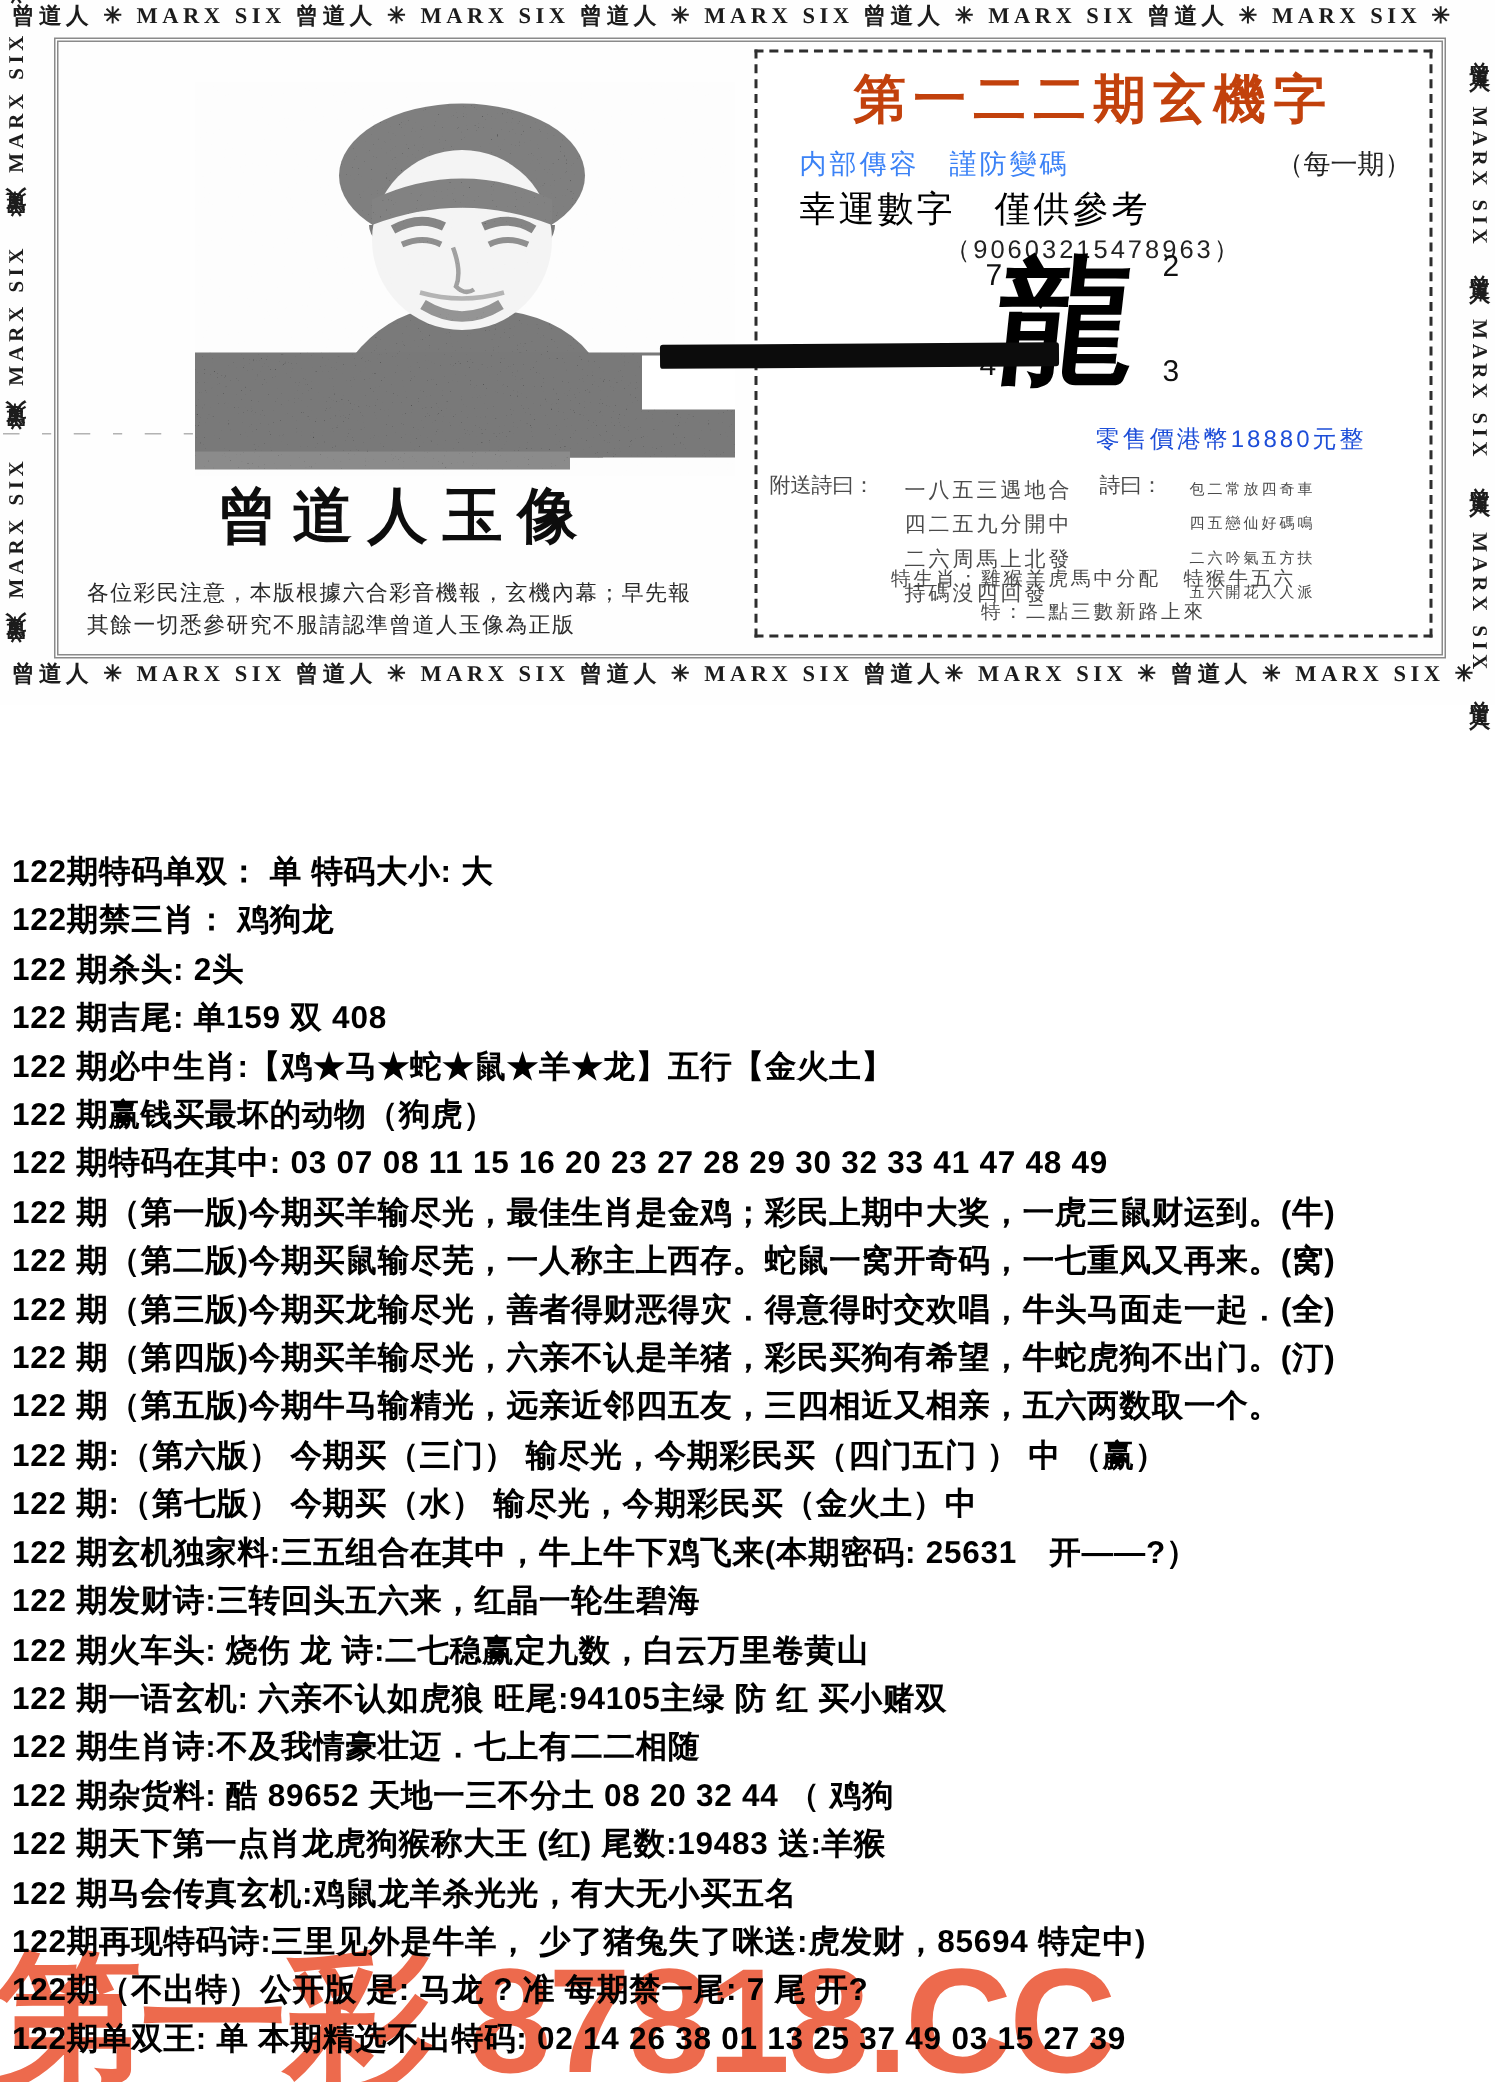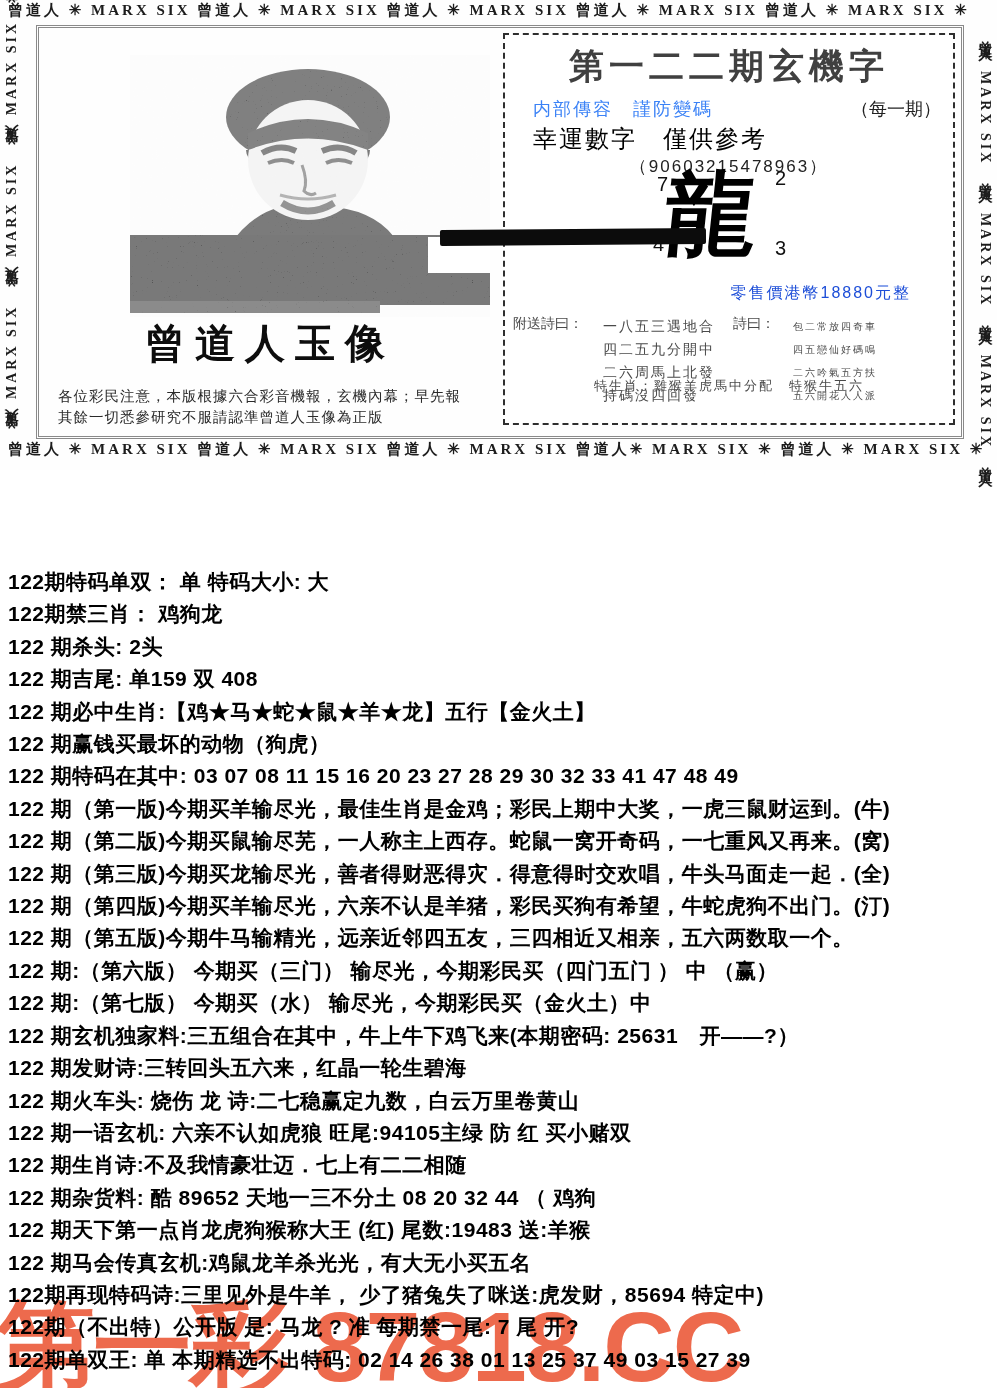--- a/index.html
+++ b/index.html
@@ -26,21 +26,21 @@
   .caption{position:absolute;left:95px;top:316px;width:350px;text-align:center;
            font-size:40px;font-weight:bold;letter-spacing:10px;color:#0d0d0d;
            font-family:"DejaVu Serif","Liberation Serif",serif;}
   .notice{position:absolute;left:58px;top:386px;width:440px;font-size:14.5px;
           line-height:21px;color:#2a2a2a;letter-spacing:1px;}
 
   
   .panel{position:absolute;left:503px;top:33px;width:448px;height:388px;
          border:2px dashed #2e2e2e;background:#fff;}
   .panel .title{position:absolute;top:8px;left:0;width:100%;text-align:center;
-                font-size:35px;font-weight:bold;letter-spacing:5px;color:#404040;}
+                font-size:35px;font-weight:bold;letter-spacing:5px;color:#c2410c;}
   .p-row1l{position:absolute;top:62px;left:28px;font-size:18px;color:#3b82f6;letter-spacing:2px;}
   .p-row1r{position:absolute;top:62px;right:12px;font-size:18px;color:#222;}
   .p-row2{position:absolute;top:88px;left:28px;font-size:24px;color:#000000;letter-spacing:2px;}
   .p-code{position:absolute;top:120px;left:0;width:100%;text-align:center;
           font-size:17px;letter-spacing:2px;color:#222;}
   .dragon{position:absolute;top:118px;left:160px;font-size:92px;font-weight:900;
           color:#000;transform:skewX(-6deg);
           font-family:"DejaVu Serif","Liberation Serif",serif;}
   .corner{position:absolute;font-size:20px;color:#111;}
   .c-tl{top:138px;left:152px;} .c-tr{top:132px;left:270px;}
@@ -128,20 +128,21 @@
       <div>持碼沒四回發</div>
     </div>
     <div class="poem-label-r">詩曰：</div>
     <div class="poem-r">
       <div>包二常放四奇車</div>
       <div>四五戀仙好碼鳴</div>
       <div>二六吟氣五方扶</div>
       <div>五六開花人人派</div>
     </div>
     <div class="p-foot1">特生肖：雞猴羊虎馬中分配　特猴牛五六</div>
+    <div class="p-foot2">特：二點三數新路上來</div>
   </div>
   <div class="smudge"></div>
   <div class="smudge2">—­ – — ­– —­ –</div>
 </div>
 
 <div class="watermark" style="color: rgb(236, 94, 62);">第一彩 87818.CC</div>
 
 <div class="body-text">
   <div class="line">122期特码单双：  单   特码大小: 大</div>
   <div class="line">122期禁三肖：  鸡狗龙</div>

